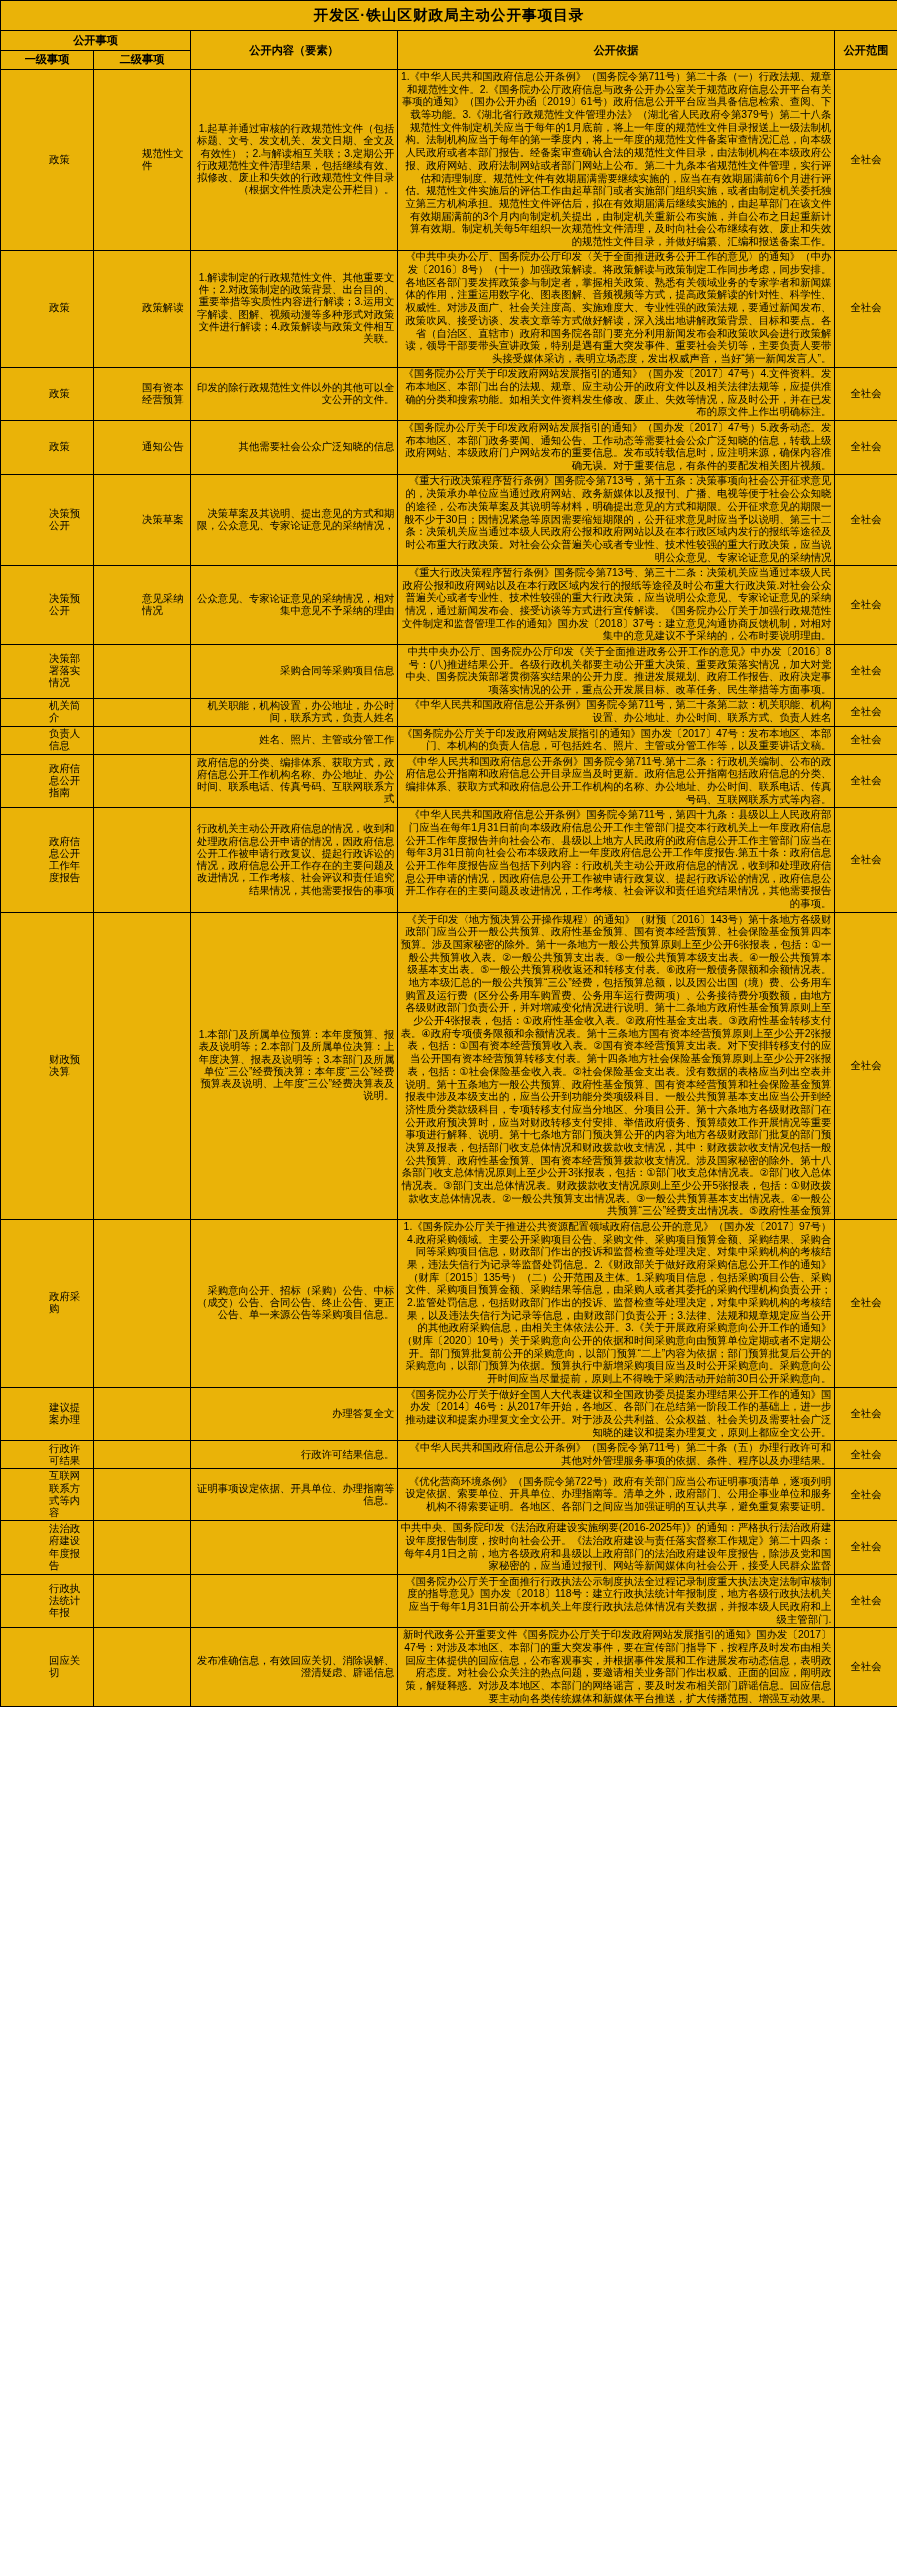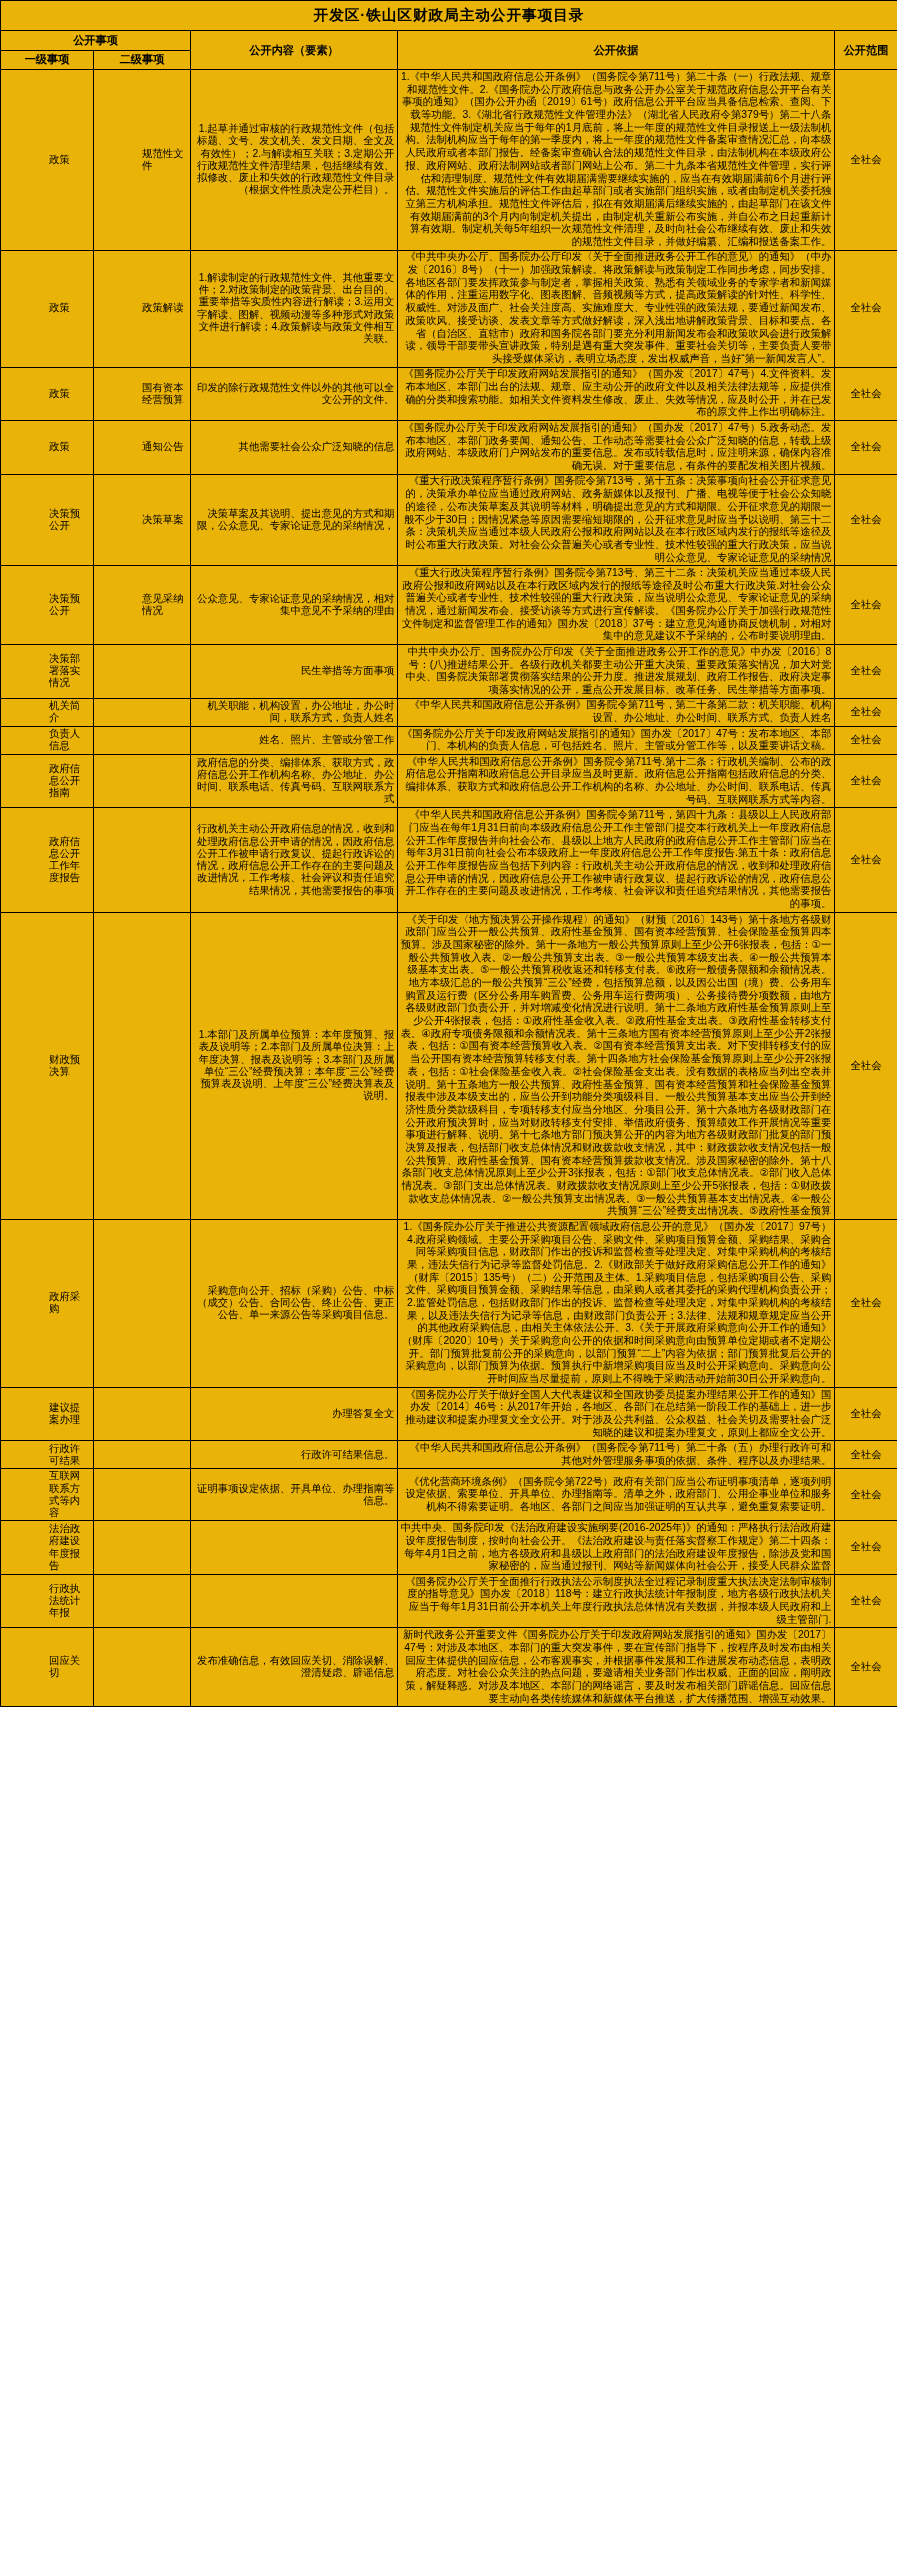--- a/index.html
+++ b/index.html
@@ -79,21 +79,21 @@
       <tr>
     <td class="c">决策预公开</td>
     <td class="c">意见采纳情况</td>
     <td class="t">公众意见、专家论证意见的采纳情况，相对集中意见不予采纳的理由</td>
     <td class="t basis">《重大行政决策程序暂行条例》国务院令第713号、第三十二条：决策机关应当通过本级人民政府公报和政府网站以及在本行政区域内发行的报纸等途径及时公布重大行政决策.对社会公众普遍关心或者专业性、技术性较强的重大行政决策，应当说明公众意见、专家论证意见的采纳情况，通过新闻发布会、接受访谈等方式进行宣传解读。《国务院办公厅关于加强行政规范性文件制定和监督管理工作的通知》国办发〔2018〕37号：建立意见沟通协商反馈机制，对相对集中的意见建议不予采纳的，公布时要说明理由。</td>
     <td class="scope">全社会</td>
   </tr>
       <tr>
     <td class="c">决策部署落实情况</td>
     <td class="c"></td>
-    <td class="t">民生举措等方面事项</td>
+    <td class="t">采购合同等采购项目信息</td>
     <td class="t basis">中共中央办公厅、国务院办公厅印发《关于全面推进政务公开工作的意见》中办发〔2016〕8号：(八)推进结果公开。各级行政机关都要主动公开重大决策、重要政策落实情况，加大对党中央、国务院决策部署贯彻落实结果的公开力度。推进发展规划、政府工作报告、政府决定事项落实情况的公开，重点公开发展目标、改革任务、民生举措等方面事项。</td>
     <td class="scope">全社会</td>
   </tr>
       <tr>
     <td class="c">机关简介</td>
     <td class="c"></td>
     <td class="t">机关职能，机构设置，办公地址，办公时间，联系方式，负责人姓名</td>
     <td class="t basis">《中华人民共和国政府信息公开条例》国务院令第711号，第二十条第二款：机关职能、机构设置、办公地址、办公时间、联系方式、负责人姓名</td>
     <td class="scope">全社会</td>
   </tr>

